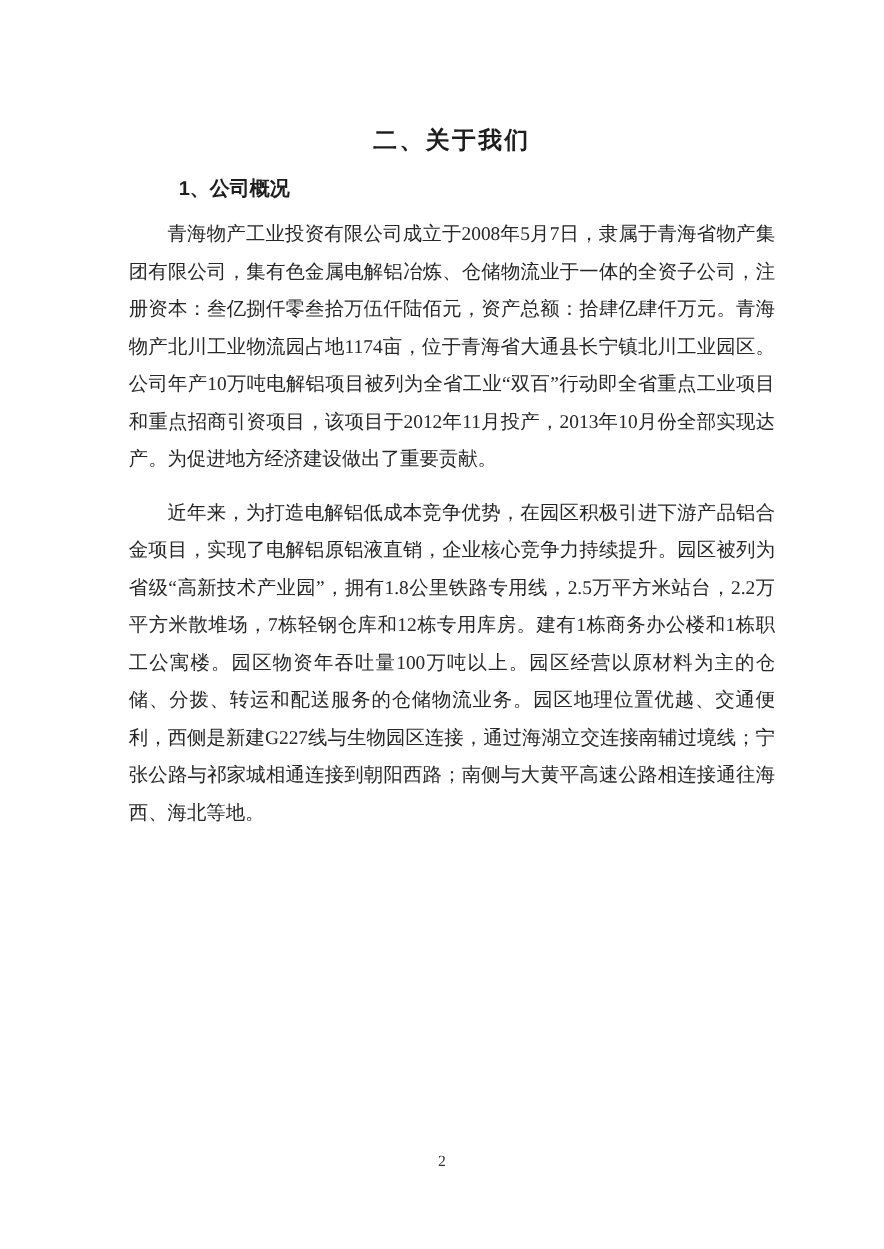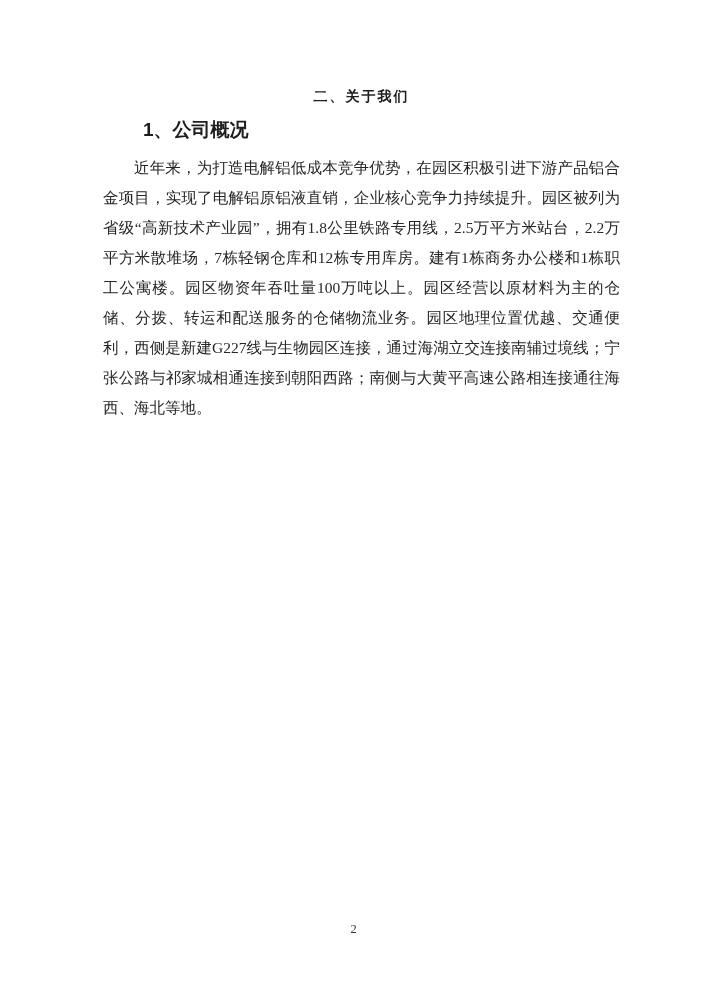--- a/index.html
+++ b/index.html
@@ -16,34 +16,34 @@
     font-family: "Liberation Serif", "DejaVu Serif", serif;
     overflow: hidden;
   }
   .content {
     position: absolute;
     left: 103px;
     top: 84px;
     width: 517px;
   }
   .doc-title {
-    margin: 0;
+    margin: 16px;
     font-family: "Liberation Sans", "DejaVu Sans", sans-serif;
     font-weight: bold;
-    font-size: 14px;
+    font-size: 19px;
     line-height: 25px;
     letter-spacing: 2px;
     text-align: center;
     color: #1d1d1d;
   }
   .section-heading {
     margin: 10px 0 11px 40px;
     font-family: "Liberation Sans", "DejaVu Sans", sans-serif;
     font-weight: bold;
-    font-size: 19px;
+    font-size: 16px;
     line-height: 21px;
     color: #1d1d1d;
   }
   .body-para {
     margin: 13px 0 0 0;
     font-size: 15.5px;
     line-height: 30px;
     color: #262626;
     text-align: justify;
     text-indent: 31px;
@@ -62,16 +62,17 @@
     color: #333333;
   }
 </style>
 </head>
 <body>
 
 <div class="page">
   <div class="content">
     <h1 class="doc-title">二、关于我们</h1>
     <h2 class="section-heading">1、公司概况</h2>
+    <p class="body-para first">青海物产工业投资有限公司成立于2008年5月7日，隶属于青海省物产集团有限公司，集有色金属电解铝冶炼、仓储物流业于一体的全资子公司，注册资本：叁亿捌仟零叁拾万伍仟陆佰元，资产总额：拾肆亿肆仟万元。青海物产北川工业物流园占地1174亩，位于青海省大通县长宁镇北川工业园区。公司年产10万吨电解铝项目被列为全省工业“双百”行动即全省重点工业项目和重点招商引资项目，该项目于2012年11月投产，2013年10月份全部实现达产。为促进地方经济建设做出了重要贡献。</p>
     <p class="body-para">近年来，为打造电解铝低成本竞争优势，在园区积极引进下游产品铝合金项目，实现了电解铝原铝液直销，企业核心竞争力持续提升。园区被列为省级“高新技术产业园”，拥有1.8公里铁路专用线，2.5万平方米站台，2.2万平方米散堆场，7栋轻钢仓库和12栋专用库房。建有1栋商务办公楼和1栋职工公寓楼。园区物资年吞吐量100万吨以上。园区经营以原材料为主的仓储、分拨、转运和配送服务的仓储物流业务。园区地理位置优越、交通便利，西侧是新建G227线与生物园区连接，通过海湖立交连接南辅过境线；宁张公路与祁家城相通连接到朝阳西路；南侧与大黄平高速公路相连接通往海西、海北等地。</p>
   </div>
   <div class="page-number">2</div>
 </div>
 
 </body></html>

